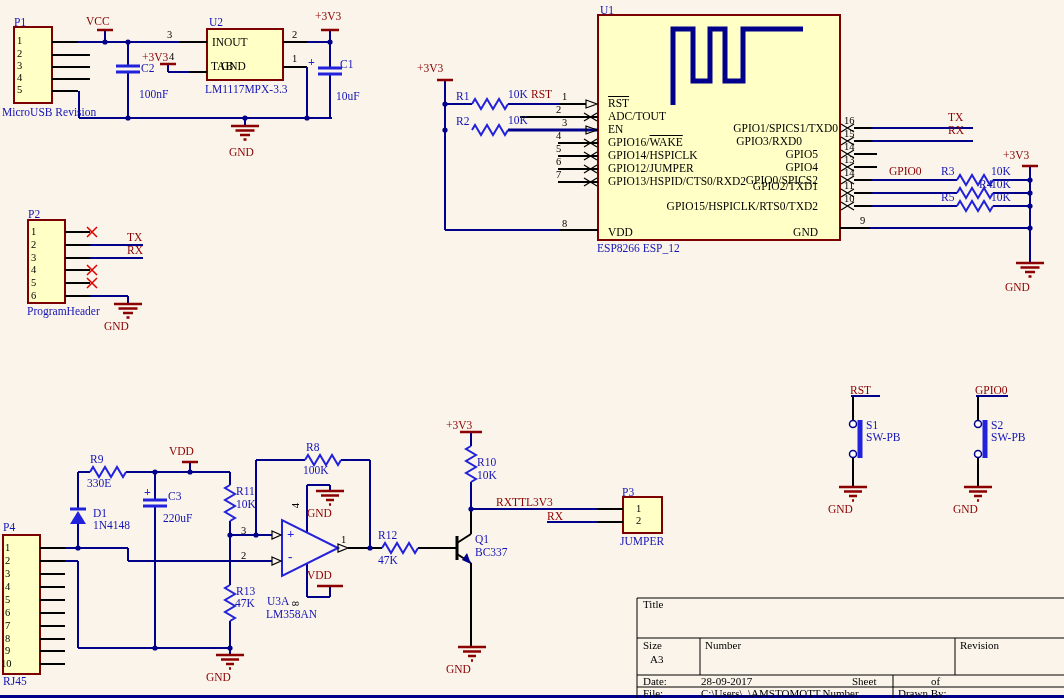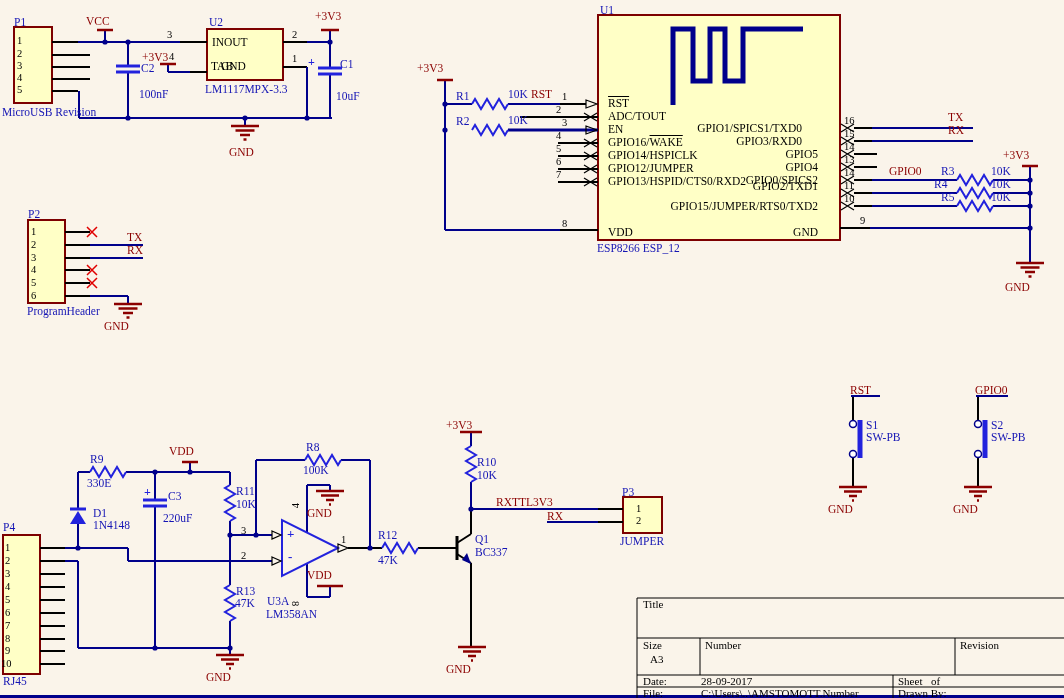--- a/index.html
+++ b/index.html
@@ -252,43 +252,43 @@
 <i class="t pn" style="left:556px;top:169px">7</i>
 <i class="t pn" style="left:562px;top:218px">8</i>
 <i class="t" style="left:608px;top:97px"><span></span><span class="ov">RST</span></i>
 <i class="t" style="left:608px;top:110px"><span>ADC/TOUT</span><span class="ov"></span></i>
 <i class="t" style="left:608px;top:123px"><span>EN</span><span class="ov"></span></i>
 <i class="t" style="left:608px;top:136px"><span>GPIO16/</span><span class="ov">WAKE</span></i>
 <i class="t" style="left:608px;top:149px"><span>GPIO14/HSPICLK</span><span class="ov"></span></i>
 <i class="t" style="left:608px;top:162px"><span>GPIO12/JUMPER</span><span class="ov"></span></i>
 <i class="t" style="left:608px;top:175px"><span>GPIO13/HSPID/CTS0/RXD2</span><span class="ov"></span></i>
 <i class="t" style="left:608px;top:226px">VDD</i>
-<i class="t ra" style="left:618px;top:122px;width:184px">GPIO1/SPICS1/TXD0</i>
+<i class="t ra" style="left:618px;top:122px;width:220px">GPIO1/SPICS1/TXD0</i>
 <i class="t ra" style="left:618px;top:135px;width:184px">GPIO3/RXD0</i>
 <i class="t ra" style="left:618px;top:148px;width:200px">GPIO5</i>
 <i class="t ra" style="left:618px;top:161px;width:200px">GPIO4</i>
 <i class="t ra" style="left:618px;top:174px;width:200px">GPIO0/SPICS2</i>
 <i class="t ra" style="left:618px;top:180px;width:200px">GPIO2/TXD1</i>
-<i class="t ra" style="left:618px;top:200px;width:200px">GPIO15/JUMPER/RTS0/TXD2</i>
+<i class="t ra" style="left:618px;top:200px;width:200px">GPIO15/HSPICLK/RTS0/TXD2</i>
 <i class="t ra" style="left:718px;top:226px;width:100px">GND</i>
 <i class="t pn" style="left:844px;top:115px">16</i>
 <i class="t pn" style="left:844px;top:128px">15</i>
 <i class="t pn" style="left:844px;top:141px">14</i>
 <i class="t pn" style="left:844px;top:154px">13</i>
 <i class="t pn" style="left:844px;top:167px">14</i>
 <i class="t pn" style="left:844px;top:180px">11</i>
 <i class="t pn" style="left:844px;top:193px">10</i>
 <i class="t pn" style="left:860px;top:215px">9</i>
 <i class="t des" style="left:597px;top:242px">ESP8266 ESP_12</i>
 <i class="t net" style="left:948px;top:111px">TX</i>
 <i class="t net" style="left:948px;top:124px">RX</i>
 <i class="t net" style="left:889px;top:165px">GPIO0</i>
 <i class="t des" style="left:941px;top:165px">R3</i>
 <i class="t des" style="left:991px;top:165px">10K</i>
-<i class="t des" style="left:934px;top:178px">R4</i>
+<i class="t des" style="left:979px;top:178px">R4</i>
 <i class="t des" style="left:991px;top:178px">10K</i>
 <i class="t des" style="left:941px;top:191px">R5</i>
 <i class="t des" style="left:991px;top:191px">10K</i>
 <i class="t net" style="left:1003px;top:149px">+3V3</i>
 <i class="t net" style="left:1005px;top:281px">GND</i>
 
 <i class="t des" style="left:28px;top:208px">P2</i>
 <i class="t pn" style="left:31px;top:226px">1</i>
 <i class="t pn" style="left:31px;top:239px">2</i>
 <i class="t pn" style="left:31px;top:252px">3</i>
@@ -362,19 +362,19 @@
 <i class="t des" style="left:991px;top:431px">SW-PB</i>
 <i class="t net" style="left:953px;top:503px">GND</i>
 
 <i class="t tt" style="left:643px;top:599px">Title</i>
 <i class="t tt" style="left:643px;top:640px">Size</i>
 <i class="t tt" style="left:650px;top:654px">A3</i>
 <i class="t tt" style="left:705px;top:640px">Number</i>
 <i class="t tt" style="left:960px;top:640px">Revision</i>
 <i class="t tt" style="left:643px;top:676px">Date:</i>
 <i class="t tt" style="left:701px;top:676px">28-09-2017</i>
-<i class="t tt" style="left:898px;top:676px">Sheet</i>
+<i class="t tt" style="left:852px;top:676px">Sheet</i>
 <i class="t tt" style="left:931px;top:676px">of</i>
 <i class="t tt" style="left:643px;top:688px">File:</i>
 <i class="t tt" style="left:701px;top:688px">C:\Users\..\AMSTOMOTT.Number</i>
 <i class="t tt" style="left:898px;top:688px">Drawn By:</i>
 
 </div>
 
 </body></html>

